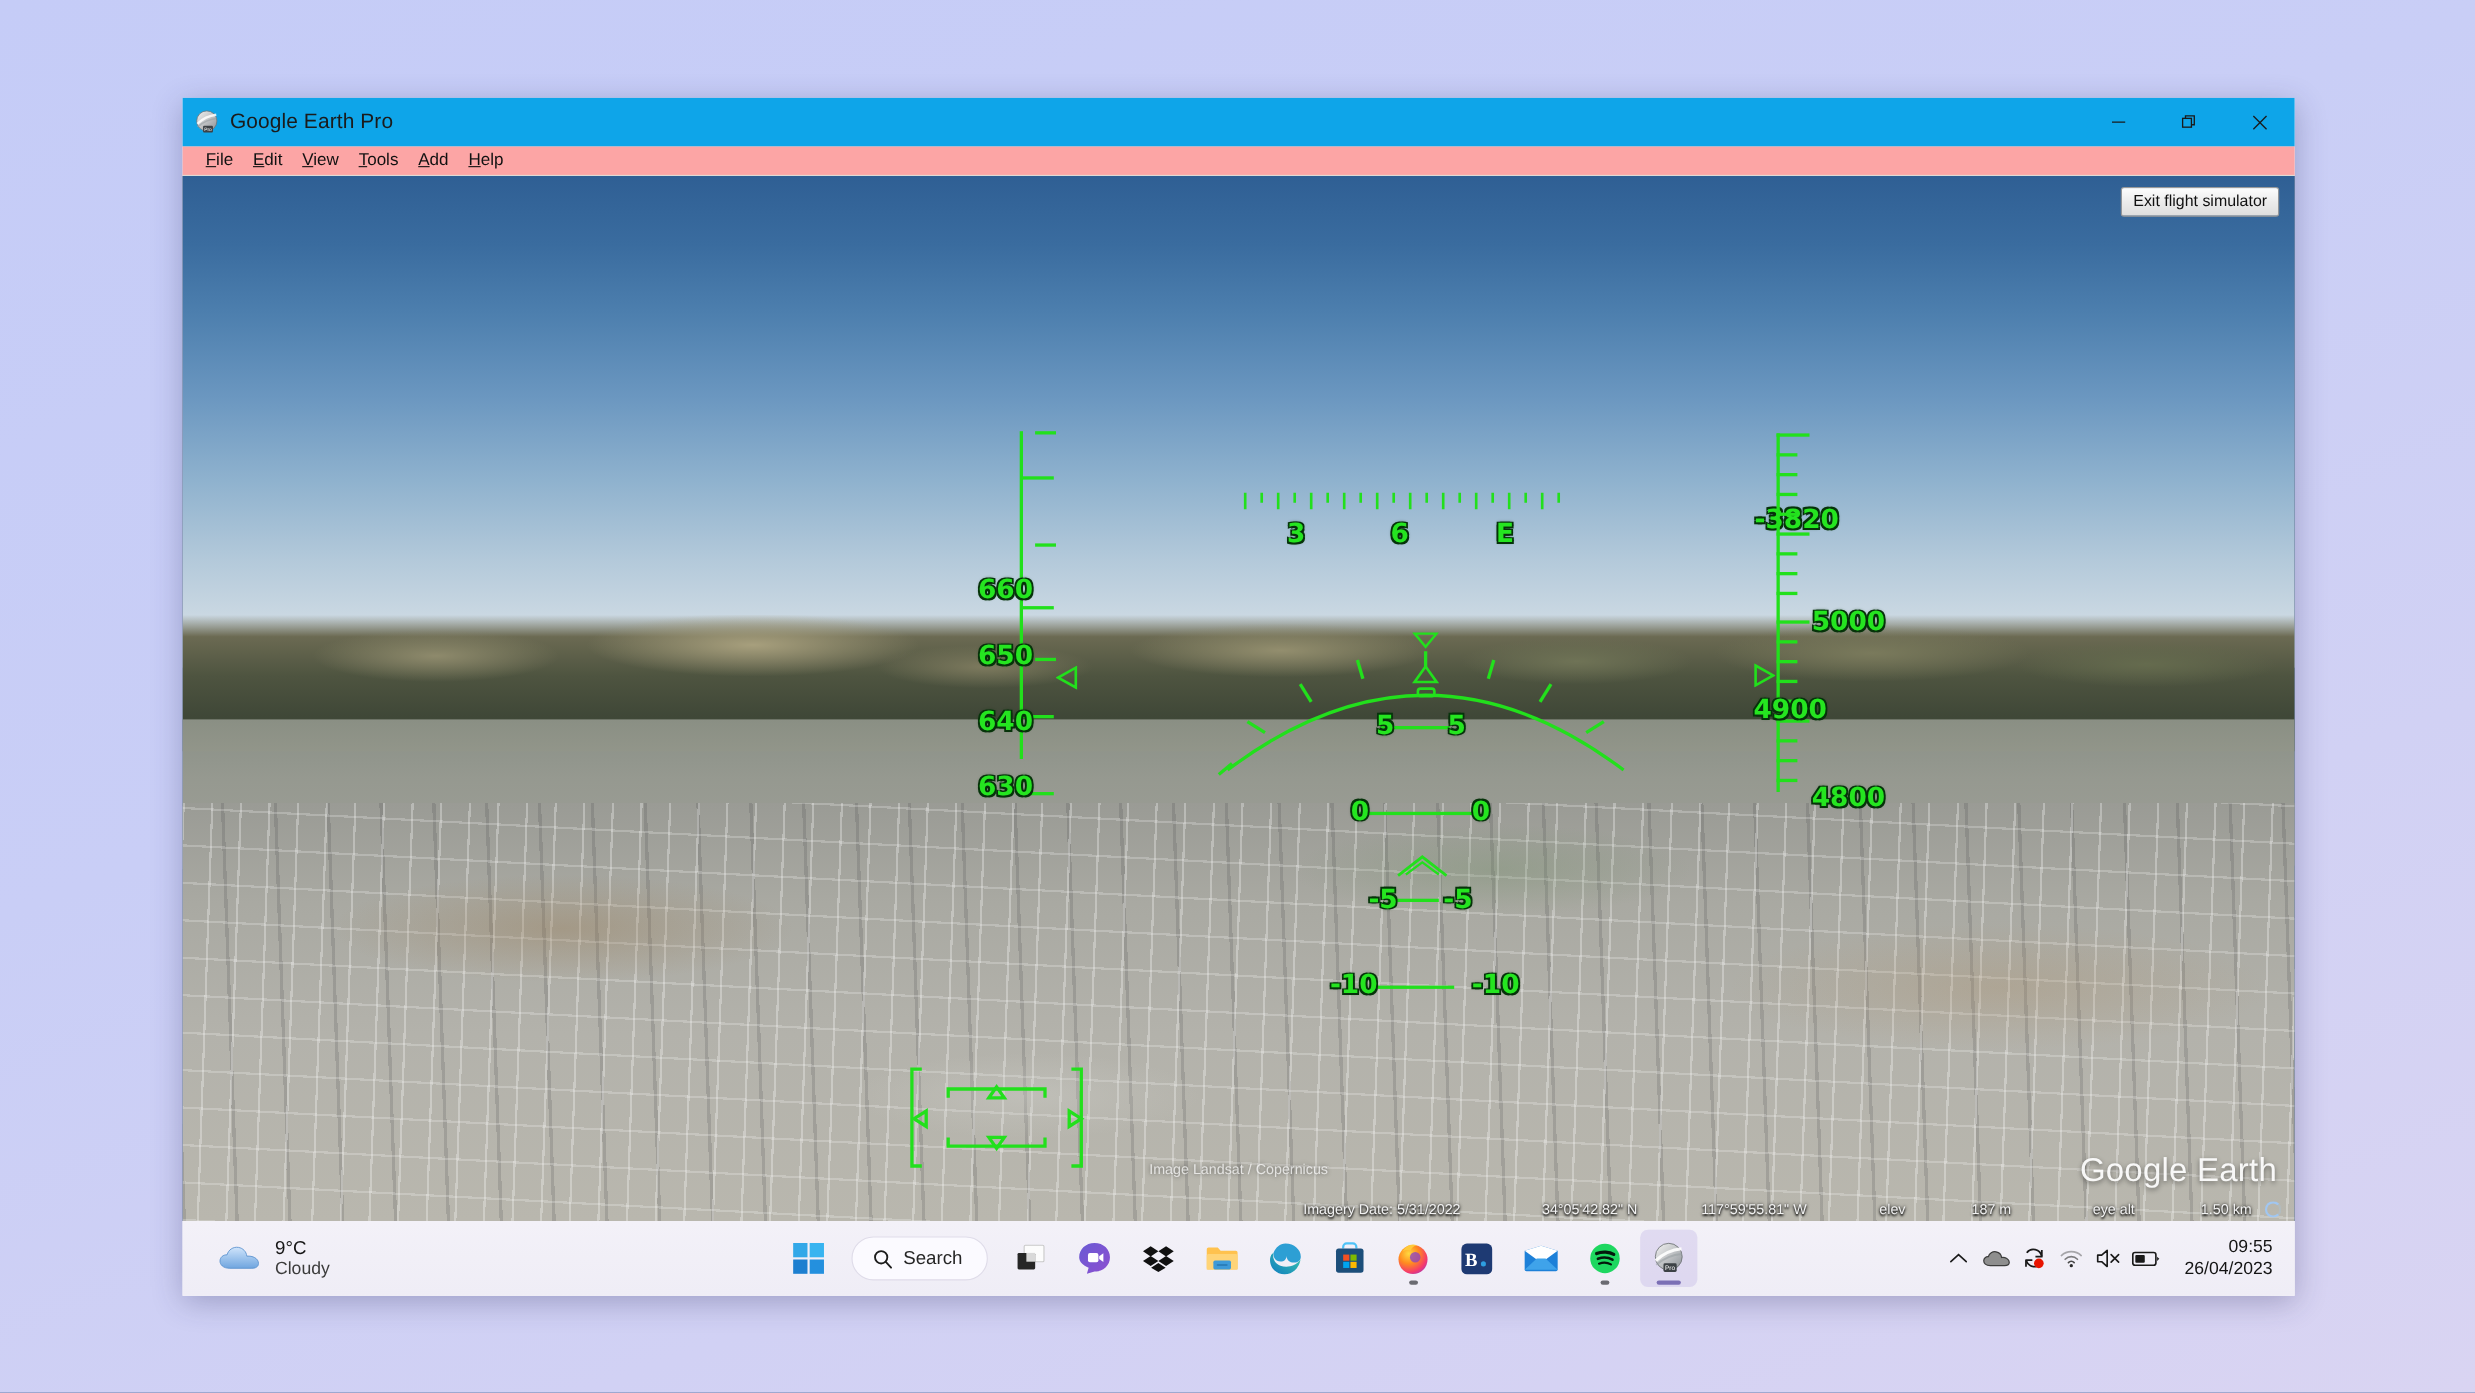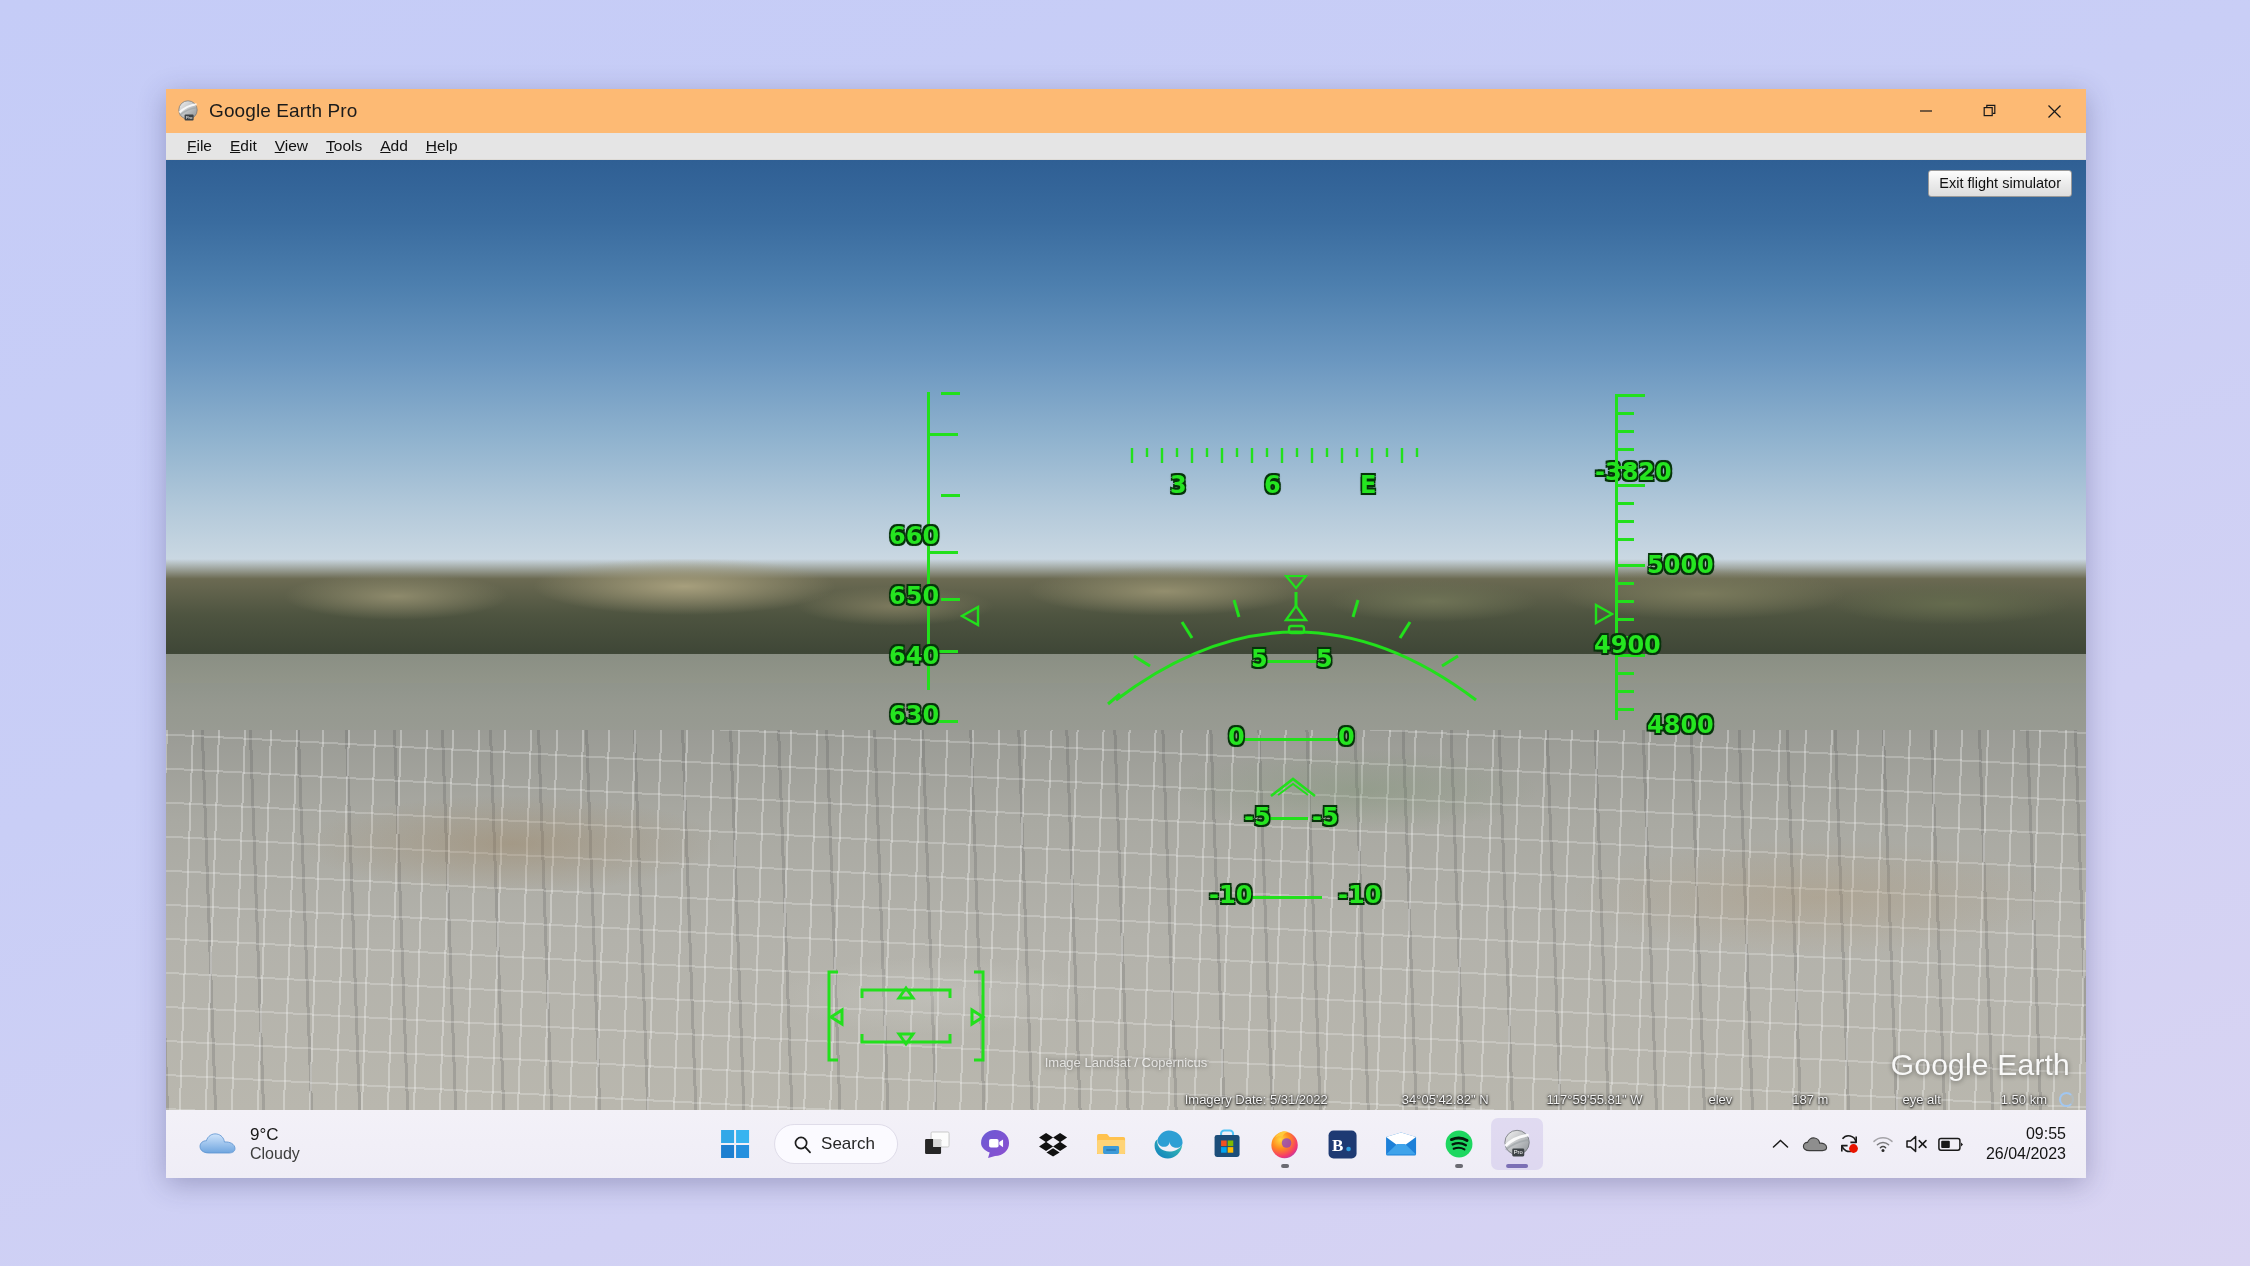--- a/index.html
+++ b/index.html
@@ -21,21 +21,21 @@
     position: absolute;
     left: 166px; top: 89px;
     width: 1920px; height: 1089px;
     background: #ffffff;
     box-shadow: 0 6px 26px rgba(40,40,90,0.30);
     display: flex; flex-direction: column;
   }
 
   
   #title-bar {
-    height: 44px; background: #fdba74;
+    height: 44px; background: #0ea5e9;
     display: flex; align-items: center;
     flex: 0 0 44px;
     position: relative;
   }
   #ge-title-icon {
     width: 24px; height: 24px; margin-left: 10px; margin-right: 9px;
     position: relative; flex: 0 0 24px;
   }
   .globe-svg { display: block; }
   #title-text {
@@ -48,21 +48,21 @@
   }
   .win-btn {
     width: 64px; display: flex; align-items: center; justify-content: center;
     background: transparent; border: none; cursor: default;
   }
   .wc-glyph { display: block; }
 
   
   #menu-bar {
     flex: 0 0 26px; height: 40px;
-    background: #e5e5e5;
+    background: #fca5a5;
     display: flex; align-items: center;
     padding-left: 12px;
     border-bottom: 1px solid #dedbd6;
   }
   .menu-item {
     font-size: 15.5px; color: #111; padding: 0 9px; line-height: 26px;
     white-space: nowrap;
   }
   .menu-item u { text-decoration: underline; }
 

